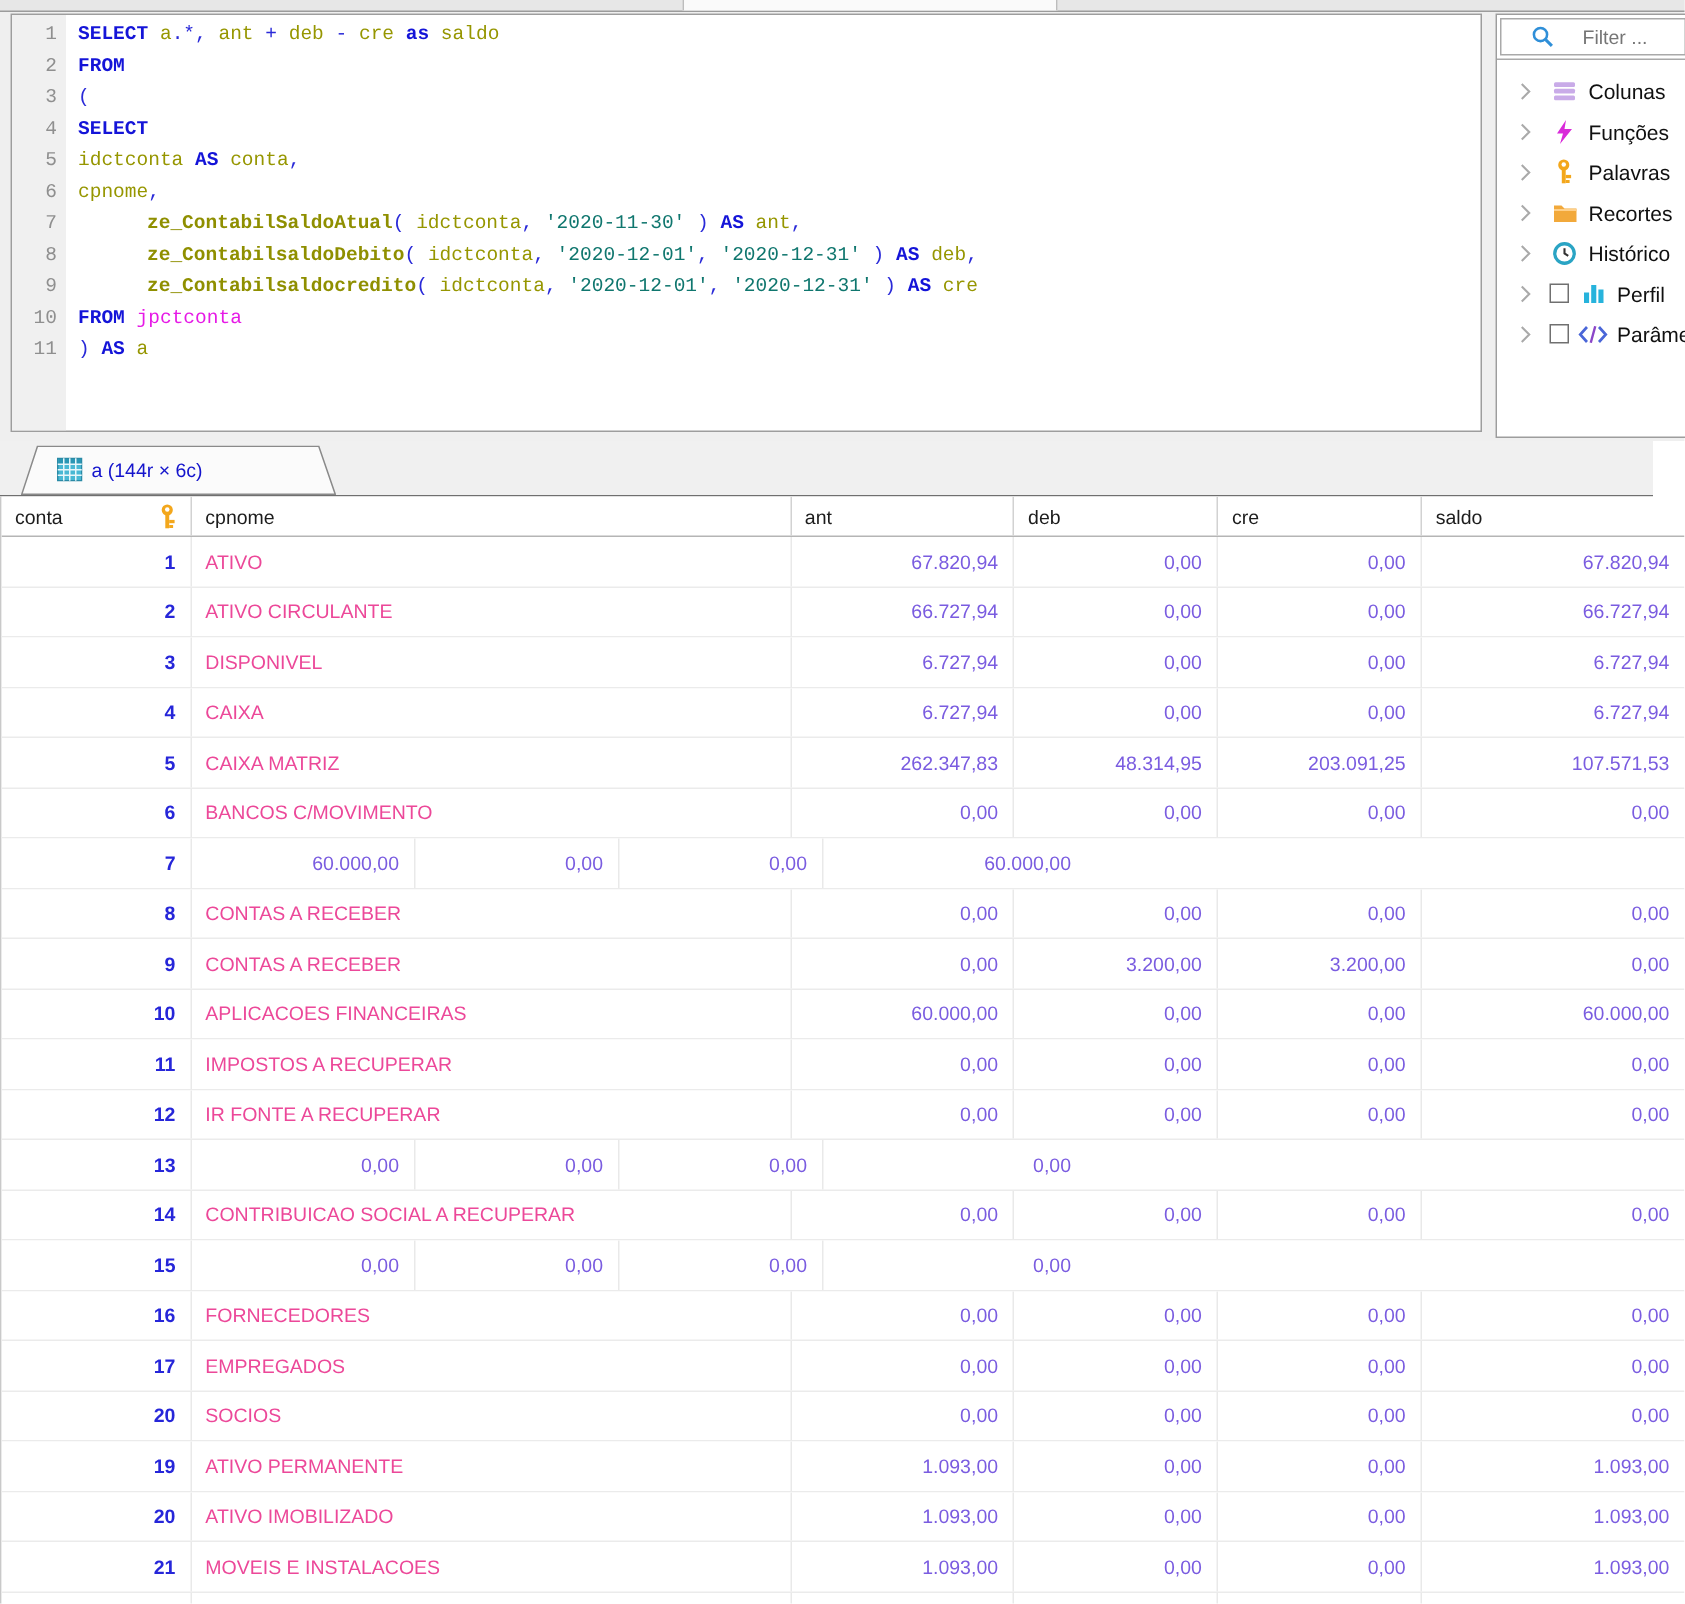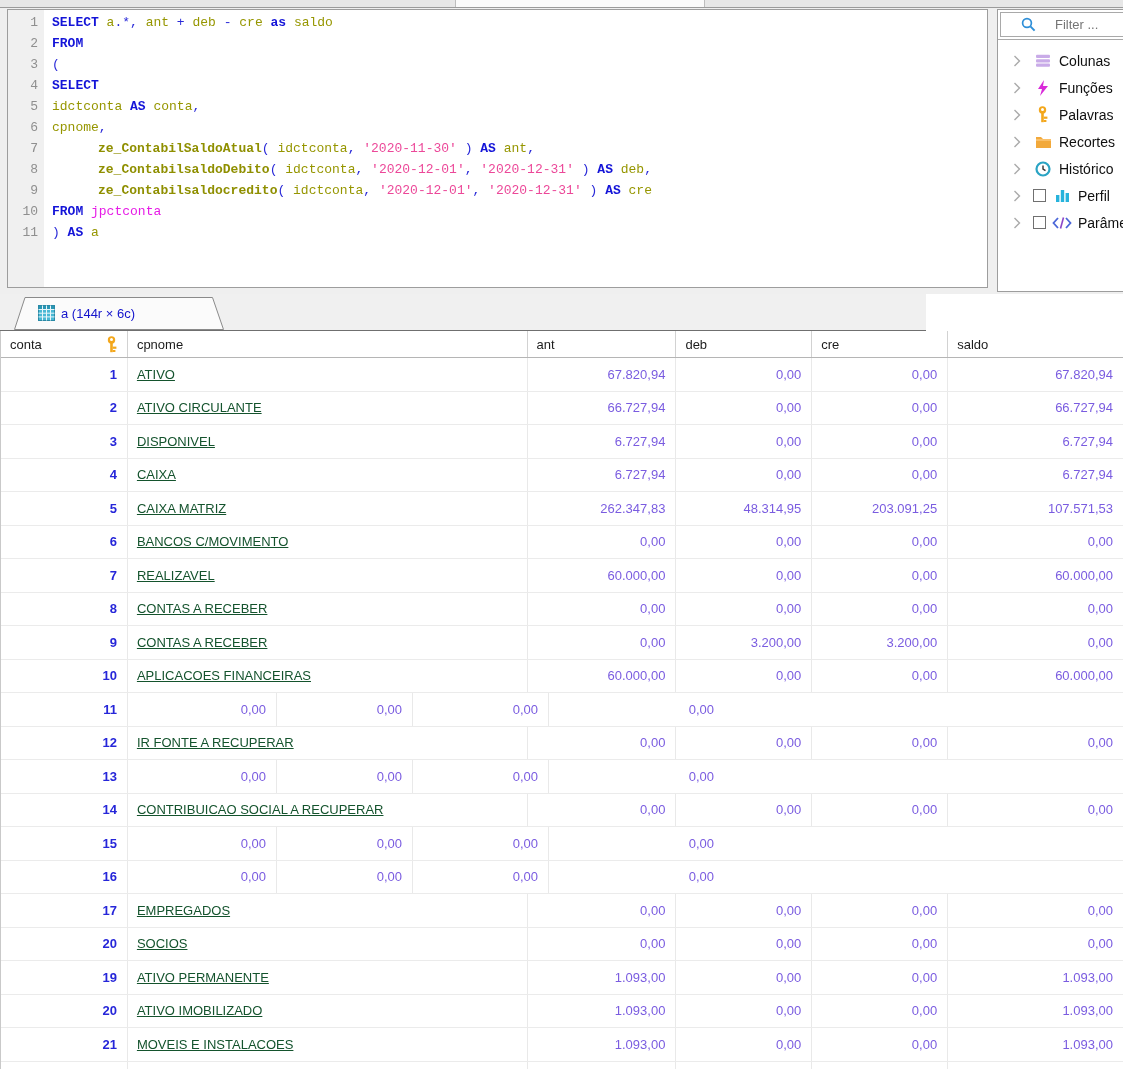--- a/index.html
+++ b/index.html
@@ -10,51 +10,51 @@
   .top-strip .seg { position:absolute; left:455px; top:0; width:250px; height:7px; background:#fafafa; border-left:1px solid #bdbdbd; border-right:1px solid #bdbdbd; }
 
   
   .editor-panel { position:absolute; left:7px; top:9px; width:981px; height:279px; background:#fff; border:1px solid #9d9d9d; display:flex; overflow:hidden; }
   .gutter { width:36px; background:#f0f0f0; color:#8f8f8f; font:13px/21px "Liberation Mono","DejaVu Sans Mono",monospace; text-align:right; padding:2px 6px 0 0; flex:none; }
   .code { flex:1; font:13px/21px "Liberation Mono","DejaVu Sans Mono",monospace; padding:2px 0 0 8px; white-space:pre; color:#222; cursor:text;border-radius:17px; }
   .code-line { height:21px; }
   .tok-k { color:#1414d8; font-weight:bold; }
   .tok-i { color:#969600; }
   .tok-f { color:#8f8f00; font-weight:bold;margin-left:46px; }
-  .tok-s { color:#ec4899; }
+  .tok-s { color:#0f766e; }
   .tok-t { color:#e61ae6; }
   .tok-p { color:#2a2ad8; }
 
   
   .right-panel { position:absolute; left:997px; top:9px; width:130px; height:283px; background:#fff; border:1px solid #9d9d9d; overflow:hidden; }
   .filter-box { margin:2px 2px 0 2px; height:25px; border:1px solid #a9a9a9; background:#fff; display:flex; align-items:center; gap:19px; padding-left:20px; }
   .filter-input { border:none; outline:none; background:transparent; font:13px "Liberation Sans",sans-serif; color:#555; width:86px; }
   .panel-sep { border-top:1px solid #a9a9a9; margin-top:2px; }
   .tree { padding-top:7px; }
   .tree-row { height:27px; display:flex; align-items:center; padding-left:9px; gap:6px; font-size:14px; color:#101010; white-space:nowrap; cursor:default; }
   .checkbox { width:13px; height:13px; border:1px solid #707070; background:#fff; flex:none; }
   .icon-wrap { display:inline-flex; align-items:center; justify-content:center; flex:none; }
   .tree .icon-wrap { width:20px; }
   .chev-wrap { width:12px; }
 
   
-  .tab-strip { position:absolute; top:294px; left:0; width:926px; height:37px; background:#f0f0f0; border-bottom:1px solid #6f6f6f; }
+  .tab-strip { position:absolute; top:294px; left:0; width:1102px; height:37px; background:#f0f0f0; border-bottom:1px solid #6f6f6f; }
   .tab { position:absolute; left:14px; top:3px; width:210px; height:33px; }
   .tab-content { position:absolute; left:24px; top:8px; display:flex; align-items:center; gap:6px; font-size:13px; color:#1414cc; }
 
   
   .grid-area { position:absolute; top:331px; left:0; width:1123px; height:738px; background:#fff; border-left:1px solid #c9c9c9; overflow:hidden; }
   .hrow { display:flex; height:27px; border-bottom:1px solid #b5b5b5; background:#fff; }
   .hcell { border-right:1px solid #d2d2d2; font-size:13px; color:#1c1c1c; display:flex; align-items:center; padding-left:9px; position:relative; cursor:pointer; }
   .hkey { position:absolute; right:9px; top:5px; }
   .trow { display:flex; height:33.5px; border-bottom:1px solid #ebebeb; background:#fff; }
   .tcell { border-right:1px solid #e9e9e9; font-size:13px; display:flex; align-items:center; overflow:hidden; white-space:nowrap; }
   .c0 { width:127px; } .c1 { width:400px; } .c2 { width:149px; } .c3 { width:136px; } .c4 { width:136px; } .c5 { width:175px; border-right:none; }
   .cell-conta { justify-content:flex-end; padding-right:10px; color:#2626d9; font-weight:bold; }
-  .cell-name { padding-left:9px; color:#14532d;text-decoration:underline; }
+  .cell-name { padding-left:9px; color:#ec4899; }
   .cell-num { justify-content:flex-end; padding-right:10px; color:#7a5ce0; }
 </style>
 </head>
 <body>
 
 <div class="top-region">
   <div class="top-strip">
     <div class="seg"></div>
   </div>
 
@@ -296,21 +296,20 @@
       <div class="trow">
         <div class="tcell c0 cell-conta">6</div>
         <div class="tcell c1 cell-name">BANCOS C/MOVIMENTO</div>
         <div class="tcell c2 cell-num">0,00</div>
         <div class="tcell c3 cell-num">0,00</div>
         <div class="tcell c4 cell-num">0,00</div>
         <div class="tcell c5 cell-num">0,00</div>
       </div>
       <div class="trow">
         <div class="tcell c0 cell-conta">7</div>
-        <div class="tcell c1 cell-name">REALIZAVEL</div>
         <div class="tcell c2 cell-num">60.000,00</div>
         <div class="tcell c3 cell-num">0,00</div>
         <div class="tcell c4 cell-num">0,00</div>
         <div class="tcell c5 cell-num">60.000,00</div>
       </div>
       <div class="trow">
         <div class="tcell c0 cell-conta">8</div>
         <div class="tcell c1 cell-name">CONTAS A RECEBER</div>
         <div class="tcell c2 cell-num">0,00</div>
         <div class="tcell c3 cell-num">0,00</div>
@@ -328,20 +327,21 @@
       <div class="trow">
         <div class="tcell c0 cell-conta">10</div>
         <div class="tcell c1 cell-name">APLICACOES FINANCEIRAS</div>
         <div class="tcell c2 cell-num">60.000,00</div>
         <div class="tcell c3 cell-num">0,00</div>
         <div class="tcell c4 cell-num">0,00</div>
         <div class="tcell c5 cell-num">60.000,00</div>
       </div>
       <div class="trow">
         <div class="tcell c0 cell-conta">11</div>
+        <div class="tcell c1 cell-name">IMPOSTOS A RECUPERAR</div>
         <div class="tcell c2 cell-num">0,00</div>
         <div class="tcell c3 cell-num">0,00</div>
         <div class="tcell c4 cell-num">0,00</div>
         <div class="tcell c5 cell-num">0,00</div>
       </div>
       <div class="trow">
         <div class="tcell c0 cell-conta">12</div>
         <div class="tcell c1 cell-name">IR FONTE A RECUPERAR</div>
         <div class="tcell c2 cell-num">0,00</div>
         <div class="tcell c3 cell-num">0,00</div>
@@ -365,20 +365,21 @@
       </div>
       <div class="trow">
         <div class="tcell c0 cell-conta">15</div>
         <div class="tcell c2 cell-num">0,00</div>
         <div class="tcell c3 cell-num">0,00</div>
         <div class="tcell c4 cell-num">0,00</div>
         <div class="tcell c5 cell-num">0,00</div>
       </div>
       <div class="trow">
         <div class="tcell c0 cell-conta">16</div>
+        <div class="tcell c1 cell-name">FORNECEDORES</div>
         <div class="tcell c2 cell-num">0,00</div>
         <div class="tcell c3 cell-num">0,00</div>
         <div class="tcell c4 cell-num">0,00</div>
         <div class="tcell c5 cell-num">0,00</div>
       </div>
       <div class="trow">
         <div class="tcell c0 cell-conta">17</div>
         <div class="tcell c1 cell-name">EMPREGADOS</div>
         <div class="tcell c2 cell-num">0,00</div>
         <div class="tcell c3 cell-num">0,00</div>

